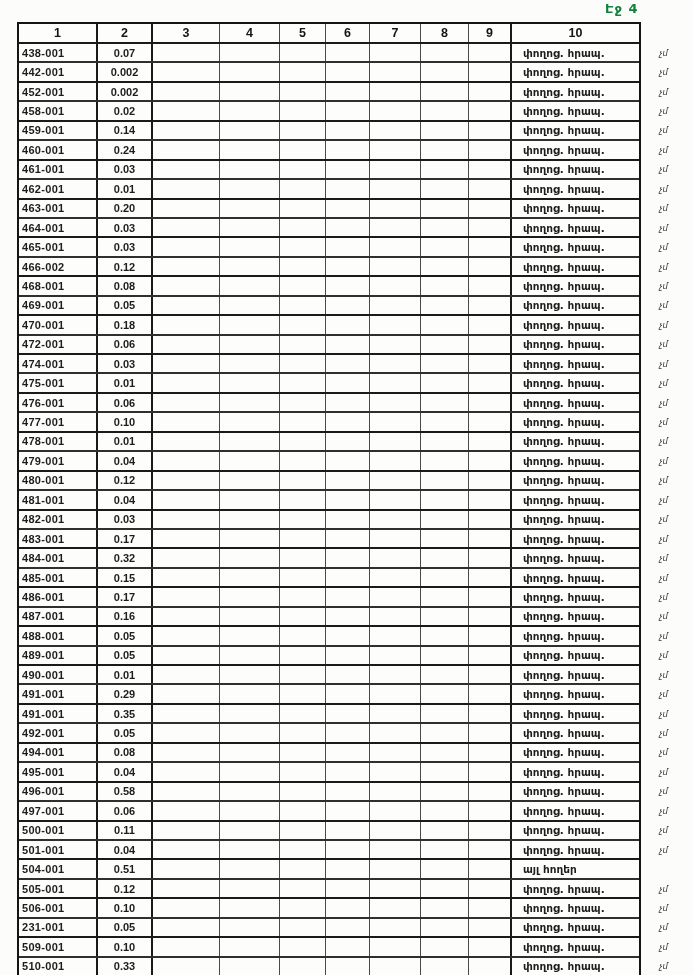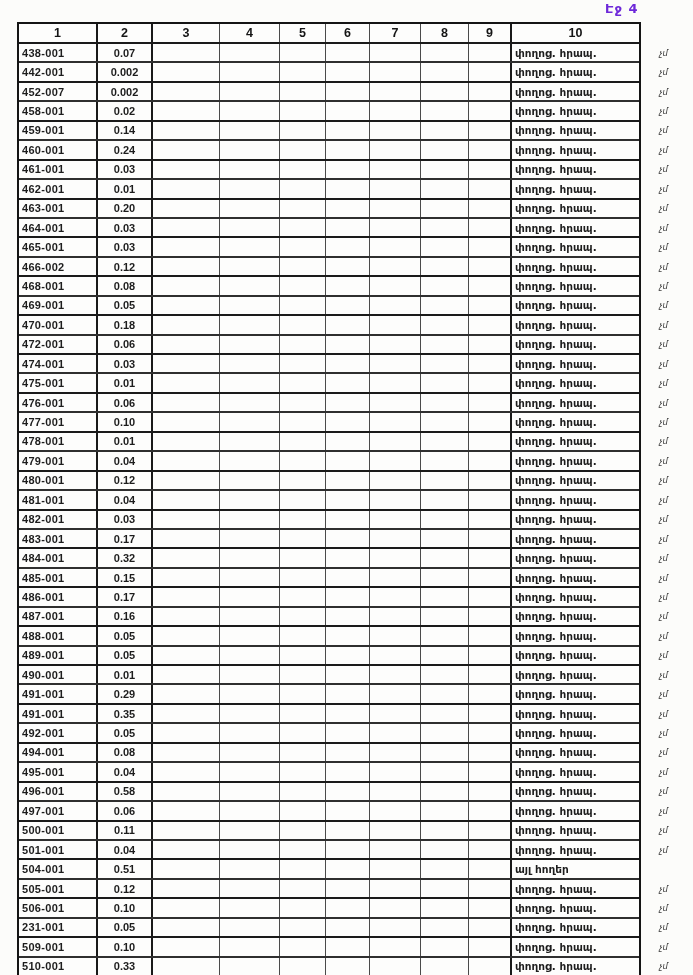--- a/index.html
+++ b/index.html
@@ -8,21 +8,21 @@
     background:#fcfcfa;
     font-family:"Liberation Sans","DejaVu Sans",sans-serif;
     color:#1b1b1b;
     position:relative;
     overflow:hidden;
     -webkit-font-smoothing:antialiased;
   }
   .page-label {
     position:absolute; top:1px; left:605px;
     font-size:13px; font-weight:700; letter-spacing:1px;
-    color:#6d28d9;
+    color:#15803d;
     font-family:"DejaVu Sans","Liberation Sans",sans-serif;
   }
   .table {
     position:absolute; left:17px; top:22px;
     width:620px;
     border:2px solid #141414;
     background:#fdfdfc;
   }
   .row, .header-row {
     display:grid;
@@ -45,21 +45,21 @@
   .header-row > .hcell:nth-child(2),
   .header-row > .hcell:nth-child(3),
   .header-row > .hcell:nth-child(10) { border-left:2px solid #191919; }
   .hcell {
     justify-content:center;
     font-size:12.5px; font-weight:600; color:#151515;
   }
   .c-code { padding-left:3px; letter-spacing:0.3px;text-align:center; }
   .c-value { justify-content:center; }
   .c-note {
-    padding-left:3px;
+    padding-left:11px;
     font-size:10.5px; font-weight:700;
     font-family:"DejaVu Sans","Liberation Sans",sans-serif;
   }
   .mnote {
     position:absolute;
     right:-29px; top:50%;
     transform:translateY(-50%);
     font-size:8.5px; font-weight:400; color:#3c3c3c;
     font-family:"DejaVu Sans",sans-serif;
     white-space:nowrap;
@@ -105,21 +105,21 @@
     <div class="cell"></div>
     <div class="cell"></div>
     <div class="cell"></div>
     <div class="cell"></div>
     <div class="cell"></div>
     <div class="cell"></div>
     <div class="cell c-note">փողոց. հրապ.</div>
     <span class="mnote">չմ</span>
   </div>
       <div class="row">
-    <div class="cell c-code">452-007</div>
+    <div class="cell c-code">452-001</div>
     <div class="cell c-value">0.002</div>
     <div class="cell"></div>
     <div class="cell"></div>
     <div class="cell"></div>
     <div class="cell"></div>
     <div class="cell"></div>
     <div class="cell"></div>
     <div class="cell"></div>
     <div class="cell c-note">փողոց. հրապ.</div>
     <span class="mnote">չմ</span>

